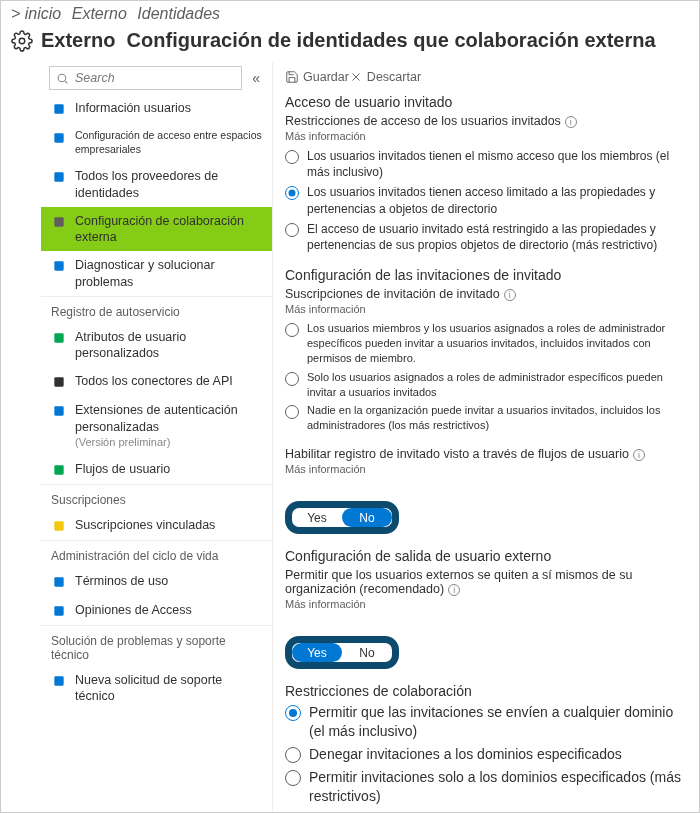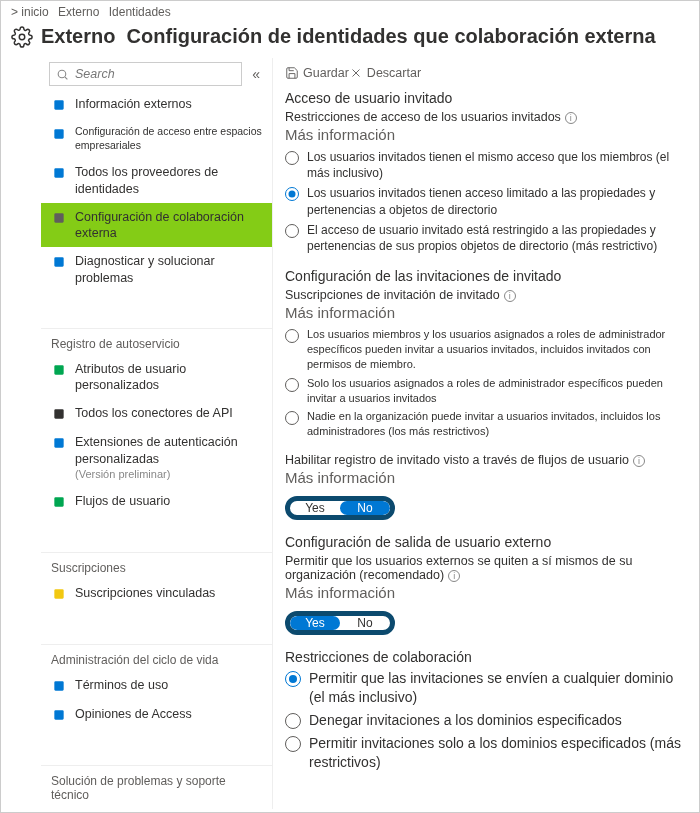--- a/index.html
+++ b/index.html
@@ -8,22 +8,23 @@
     font-size: 13px;
     color: #323130;
     background: #fff;
     width: 700px;
     height: 813px;
     overflow: hidden;
     border: 1px solid #ccc;
   }
   .breadcrumb {
     padding: 4px 10px 2px 10px;
-    font-size: 12px;
+    font-size: 16px;
     color: #605e5c;
+    font-style: italic;
   }
   .breadcrumb span { margin-right: 6px; }
   .page-header {
     display: flex;
     align-items: center;
     padding: 4px 10px 10px 10px;
   }
   .gear-big {
     width: 22px; height: 22px;
     margin-right: 8px;
@@ -65,21 +66,20 @@
     font-size: 14px;
     color: #605e5c;
     cursor: pointer;
     padding: 0 4px;
   }
   .nav-section-title {
     font-size: 12px;
     color: #605e5c;
     padding: 8px 10px 4px 10px;
     border-top: 1px solid #eee;
-    margin-top: 36px;
   }
   .nav-item {
     display: flex;
     align-items: flex-start;
     padding: 6px 10px;
     gap: 8px;
     cursor: pointer;
     line-height: 1.3;
   }
   .nav-item.selected { background: #84cc16; }
@@ -130,21 +130,21 @@
     border:1px solid #888;
     border-radius:50%;
     font-size:9px;
     text-align:center;
     line-height:11px;
     color:#888;
     margin-left:4px;
     vertical-align:middle;
   }
   .more-info {
-    font-size: 15px;
+    font-size: 11px;
     color: #605e5c;
     margin-bottom: 6px;
   }
   .radio-row {
     display: flex;
     align-items: flex-start;
     gap: 8px;
     margin: 4px 0;
     line-height: 1.35;
     font-size: 12px;
@@ -168,25 +168,25 @@
     width:7px; height:7px;
     background:#0078d4;
     border-radius:50%;
     transform:translate(-50%,-50%);
   }
   .radio.big.checked::after { width:8px; height:8px; }
   .radio-label { flex:1; color:#323130; }
   .radio-row.small .radio-label { font-size:11px; color:#323130; }
   .toggle {
     display:inline-flex;
-    border:5px solid #0c4a6e;
+    border:7px solid #0c4a6e;
     border-radius: 14px;
-    height: 24px;
+    height: 33px;
     overflow:hidden;
-    margin-top:4px;
+    margin-top:20px;
     font-size:12px;
   }
   .toggle span {
     display:flex;
     align-items:center;
     justify-content:center;
     width: 50px;
     cursor:pointer;
   }
   .toggle .active {
@@ -232,21 +232,21 @@
       <span class="collapse-btn">«</span>
     </div>
 
     <div id="nav-top">
         <div class="nav-item">
           <span class="icon">
             <svg width="14" height="14" viewBox="0 0 24 24" fill="#0078d4">
               <rect x="4" y="4" width="16" height="16" rx="2"></rect>
             </svg>
           </span>
-          <span class="label" style="">Información externos</span>
+          <span class="label" style="">Información usuarios</span>
         </div>
         <div class="nav-item">
           <span class="icon">
             <svg width="14" height="14" viewBox="0 0 24 24" fill="#0078d4">
               <rect x="4" y="4" width="16" height="16" rx="2"></rect>
             </svg>
           </span>
           <span class="label" style="font-size:10.5px;">Configuración de acceso entre espacios empresariales</span>
         </div>
         <div class="nav-item">

